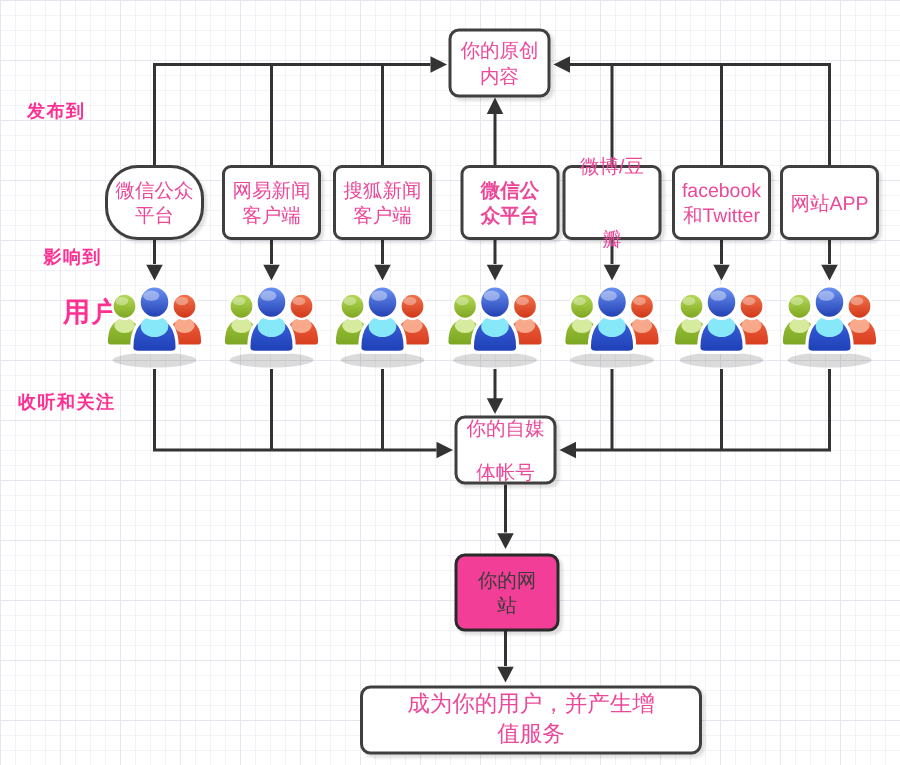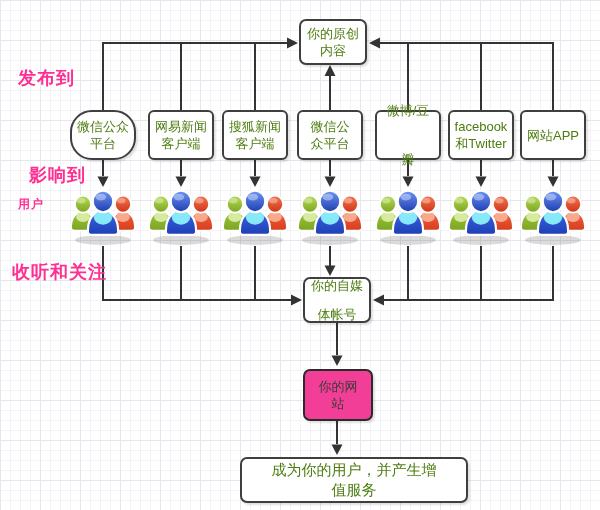--- a/index.html
+++ b/index.html
@@ -11,28 +11,28 @@
       linear-gradient(to bottom,#e6e6ee 1px,transparent 1px),
       linear-gradient(to right,#f3f3f7 1px,transparent 1px),
       linear-gradient(to bottom,#f3f3f7 1px,transparent 1px);
     background-size:40px 40px,40px 40px,10px 10px,10px 10px;
   }
   .connectors{position:absolute;left:0;top:0;z-index:1;}
   .connectors path{stroke:#333;stroke-width:2;fill:none;}
   .connectors polygon{fill:#333;stroke:none;}
   .side-label{
     position:absolute;z-index:2;color:#ff2f92;font-weight:bold;
-    font-size:18px;white-space:nowrap;letter-spacing:1px;
-  }
-  .side-label.big{font-size:12px;}
+    font-size:12px;white-space:nowrap;letter-spacing:1px;
+  }
+  .side-label.big{font-size:18px;margin-left:24px;}
   .node{
     position:absolute;z-index:3;box-sizing:border-box;
     background:#fff;border:2px solid #3f3f3f;border-radius:7px;
     display:flex;flex-direction:column;align-items:center;justify-content:center;
-    color:#4d7c0f;font-size:13px;line-height:17px;text-align:center;
+    color:#ec4899;font-size:13px;line-height:17px;text-align:center;
     box-shadow:2px 2px 2px rgba(0,0,0,0.12);
   }
   .pbox{top:110px;width:66px;height:50px;border-radius:6px;}
   .node.top-node{left:299px;top:19px;width:68px;height:46px;}
   .node.media-node{left:303px;top:277px;width:68px;height:46px;gap:12px;}
   .node.website-node{
     left:303px;top:369px;width:70px;height:52px;
     background:#f23e96;border-color:#2a2a2a;color:#3c3c3c;
   }
   .node.outcome-node{left:240px;top:457px;width:228px;height:46px;font-size:15px;line-height:20px;}
@@ -159,21 +159,21 @@
     <span>平台</span>
   </div>
   <div class="node pbox" style="left:148px;">
     <span>网易新闻</span>
     <span>客户端</span>
   </div>
   <div class="node pbox" style="left:222px;">
     <span>搜狐新闻</span>
     <span>客户端</span>
   </div>
-  <div class="node pbox" style="left:297px;">
+  <div class="node pbox" style="left:307px;font-weight:bold;">
     <span>微信公</span>
     <span>众平台</span>
   </div>
   <div class="node pbox" style="left:375px;gap:32px;">
     <span>微博/豆</span>
     <span>瓣</span>
   </div>
   <div class="node pbox" style="left:448px;">
     <span>facebook</span>
     <span>和Twitter</span>

